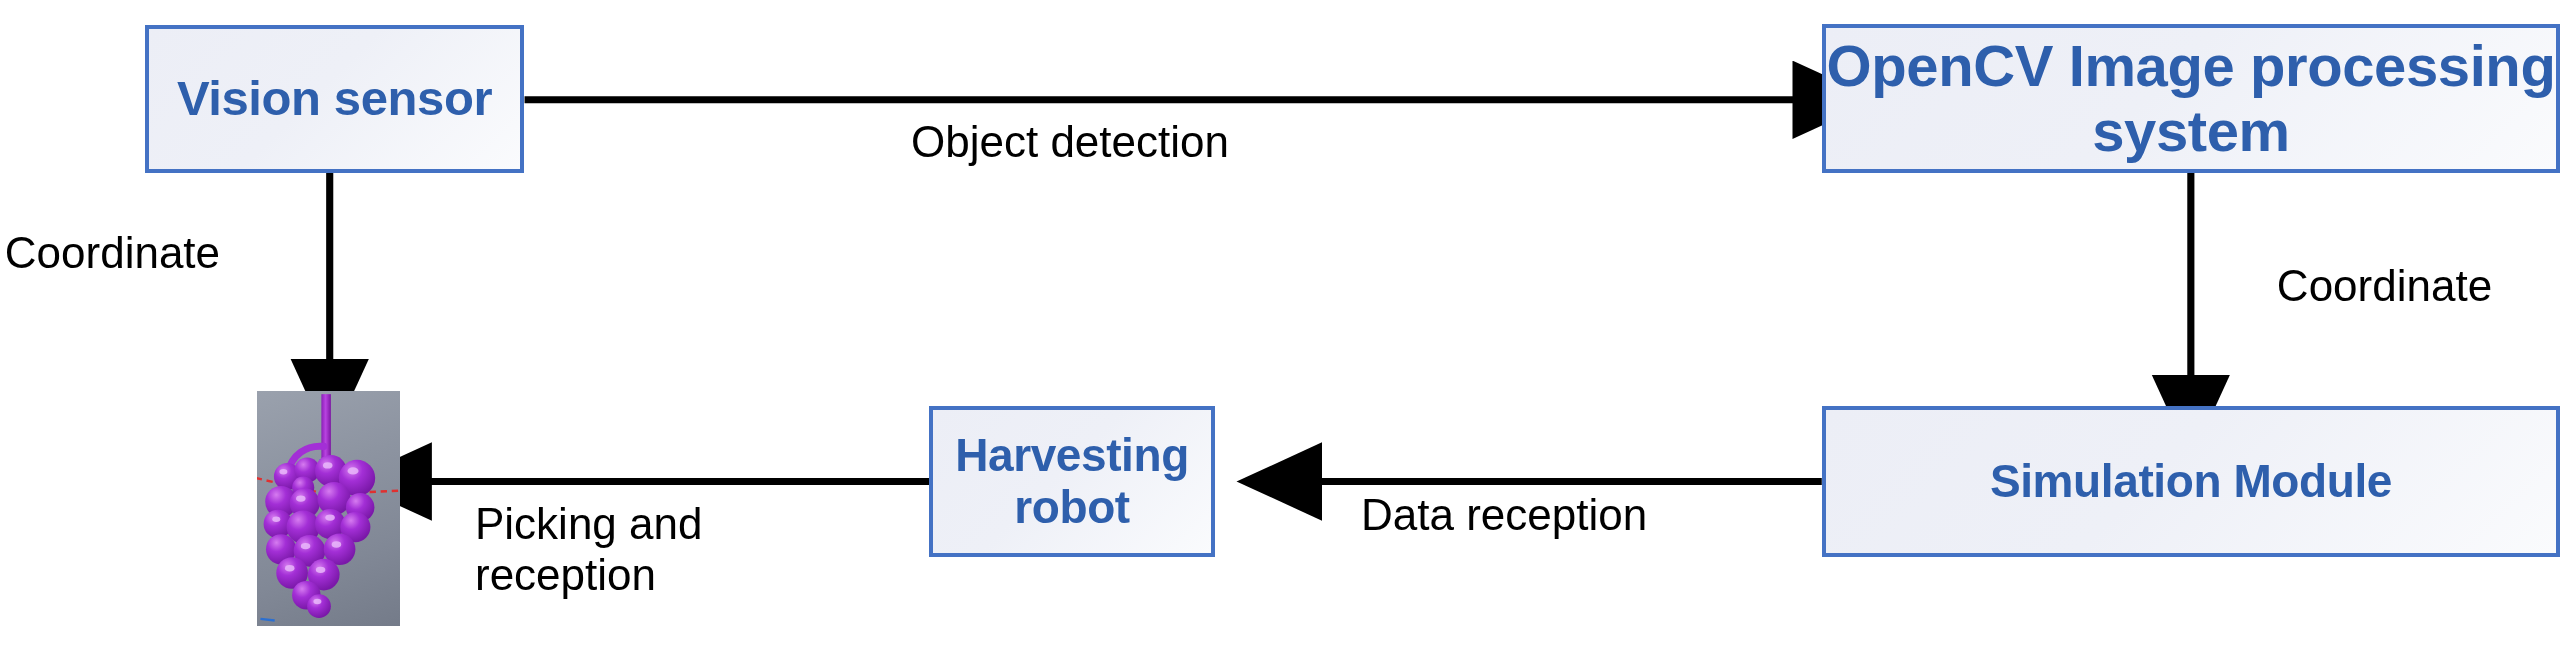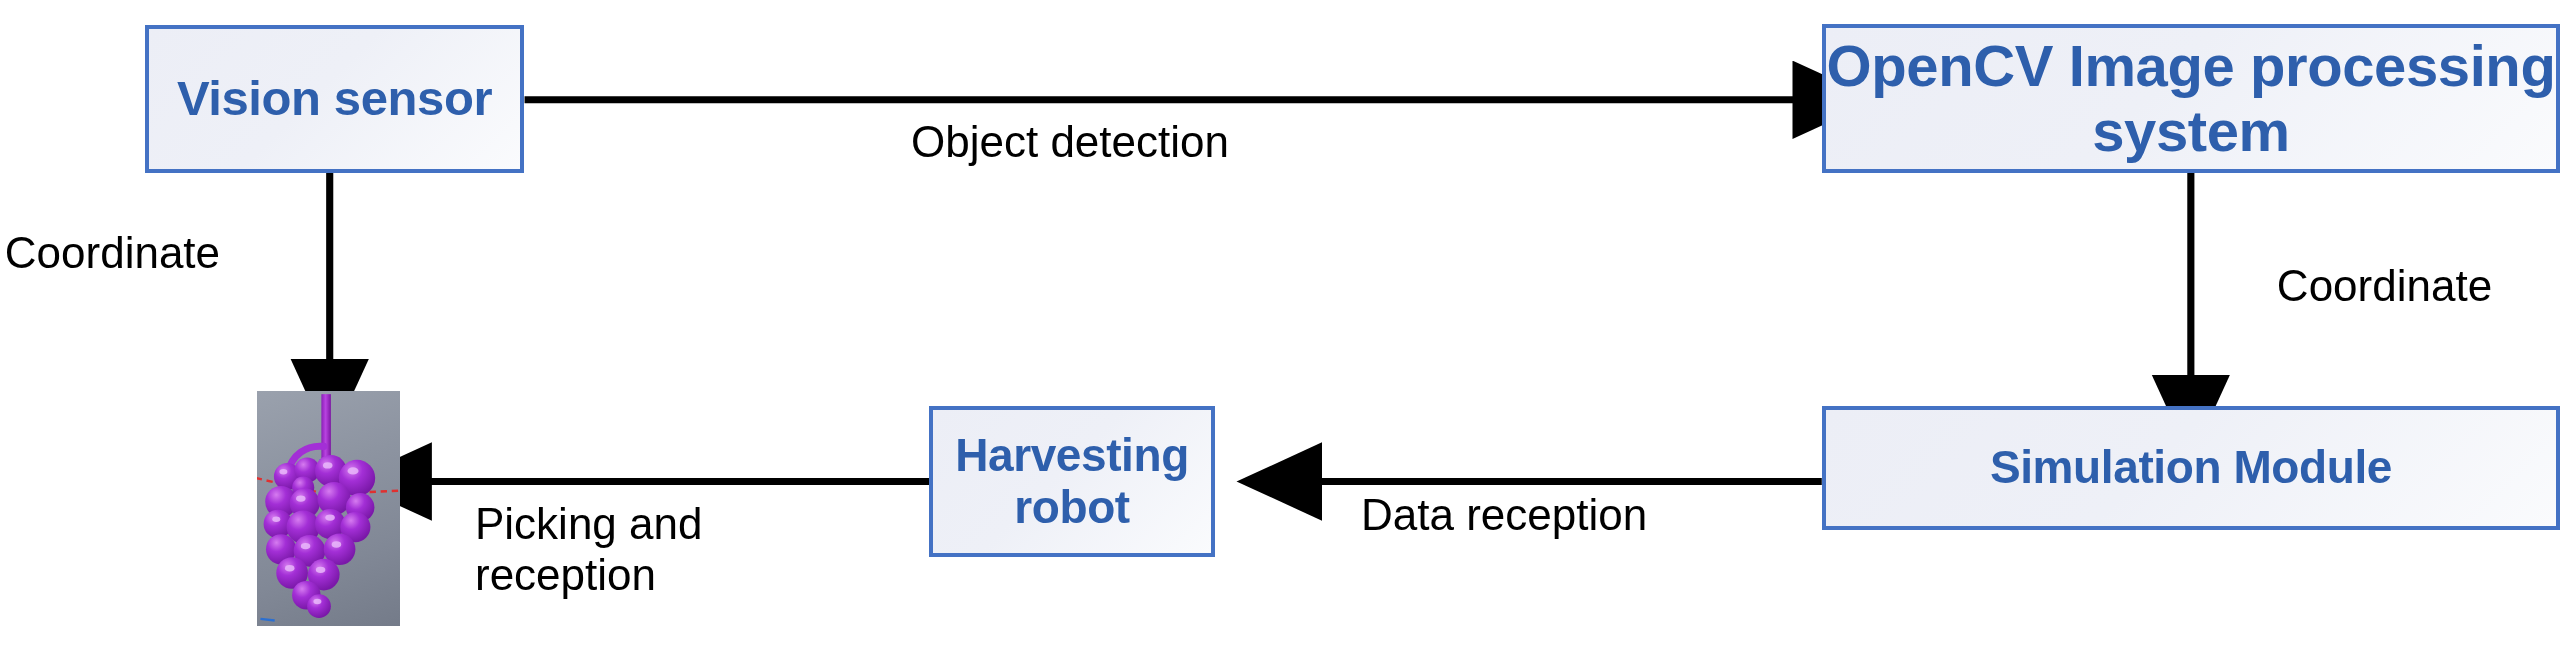--- a/index.html
+++ b/index.html
@@ -25,21 +25,21 @@
   .pbox .ptext{
     color:#2e5fac;
     font-weight:bold;
     letter-spacing:-0.4px;
     line-height:1.12;
   }
   #box-vision{left:145px;  top:24.6px;  width:379px;  height:148px;}
   #box-vision .ptext{font-size:49px;}
   #box-opencv{left:1822px; top:24px;  width:738px;  height:149px;}
   #box-opencv .ptext{font-size:58px;}
-  #box-sim{left:1822px;   top:406px; width:738px;  height:124px;}
+  #box-sim{left:1822px;   top:406px; width:738px;  height:151px;}
   #box-sim .ptext{font-size:46px;}
   #box-robot{left:929px; top:406px; width:286px;  height:151px;}
   #box-robot .ptext{font-size:46px;}
 
   
   .elabel{
     position:absolute;
     color:#000000;
     font-size:44px;
     line-height:1.15;

